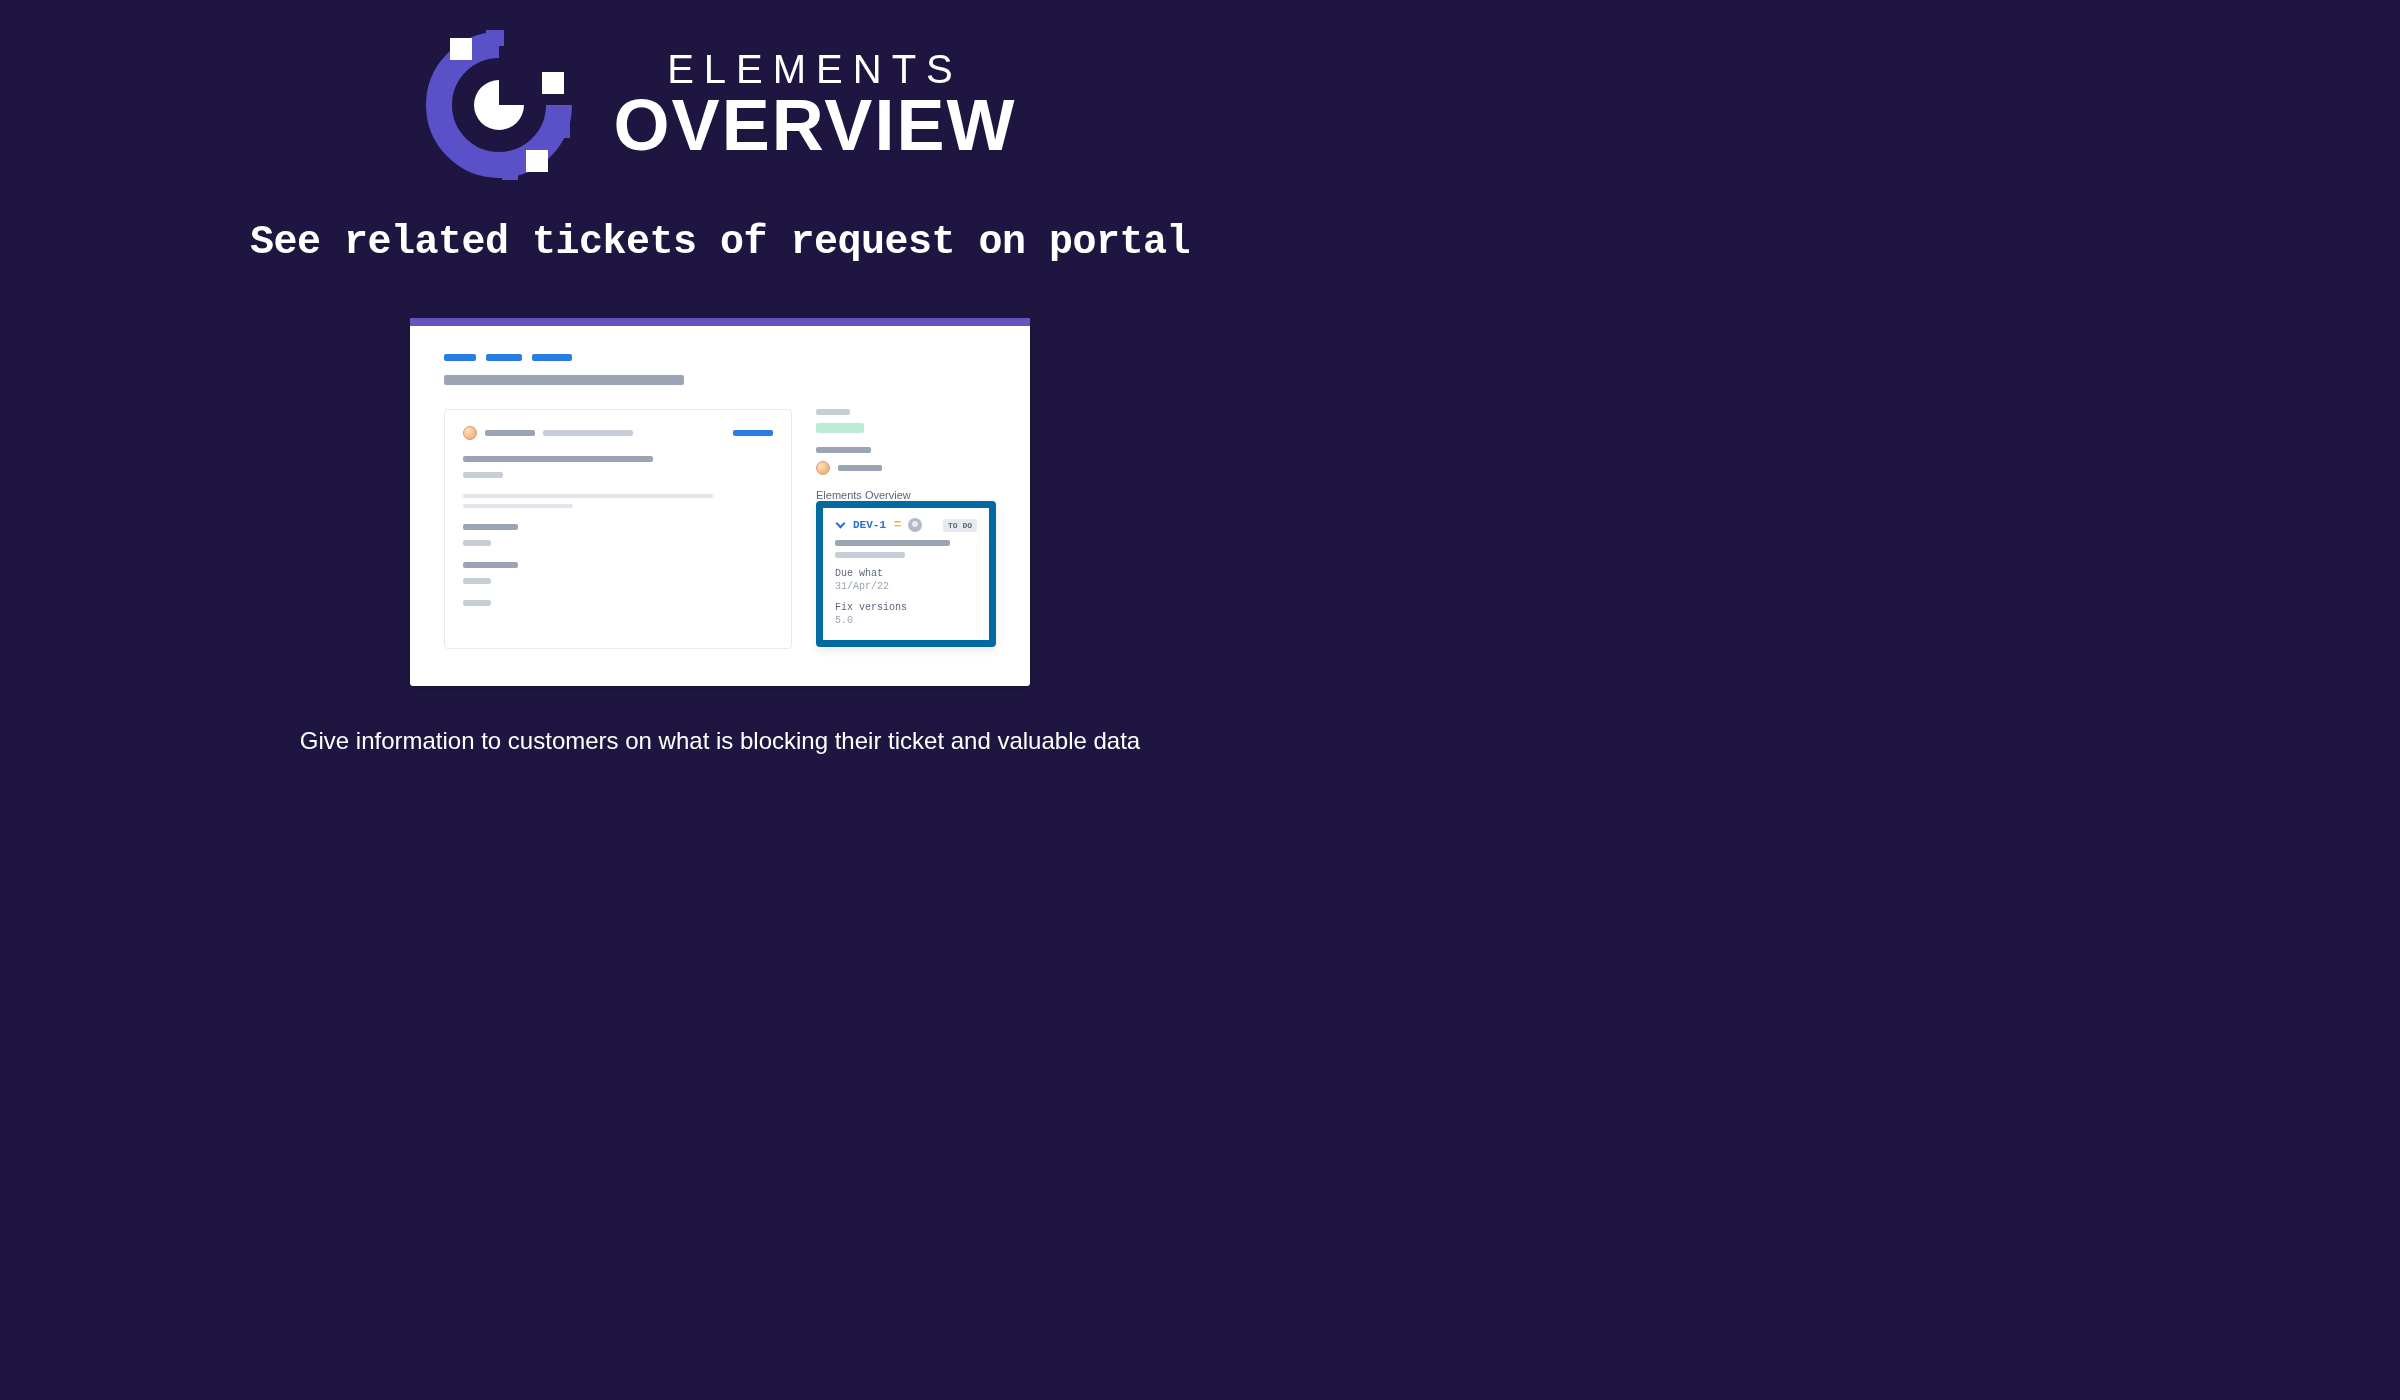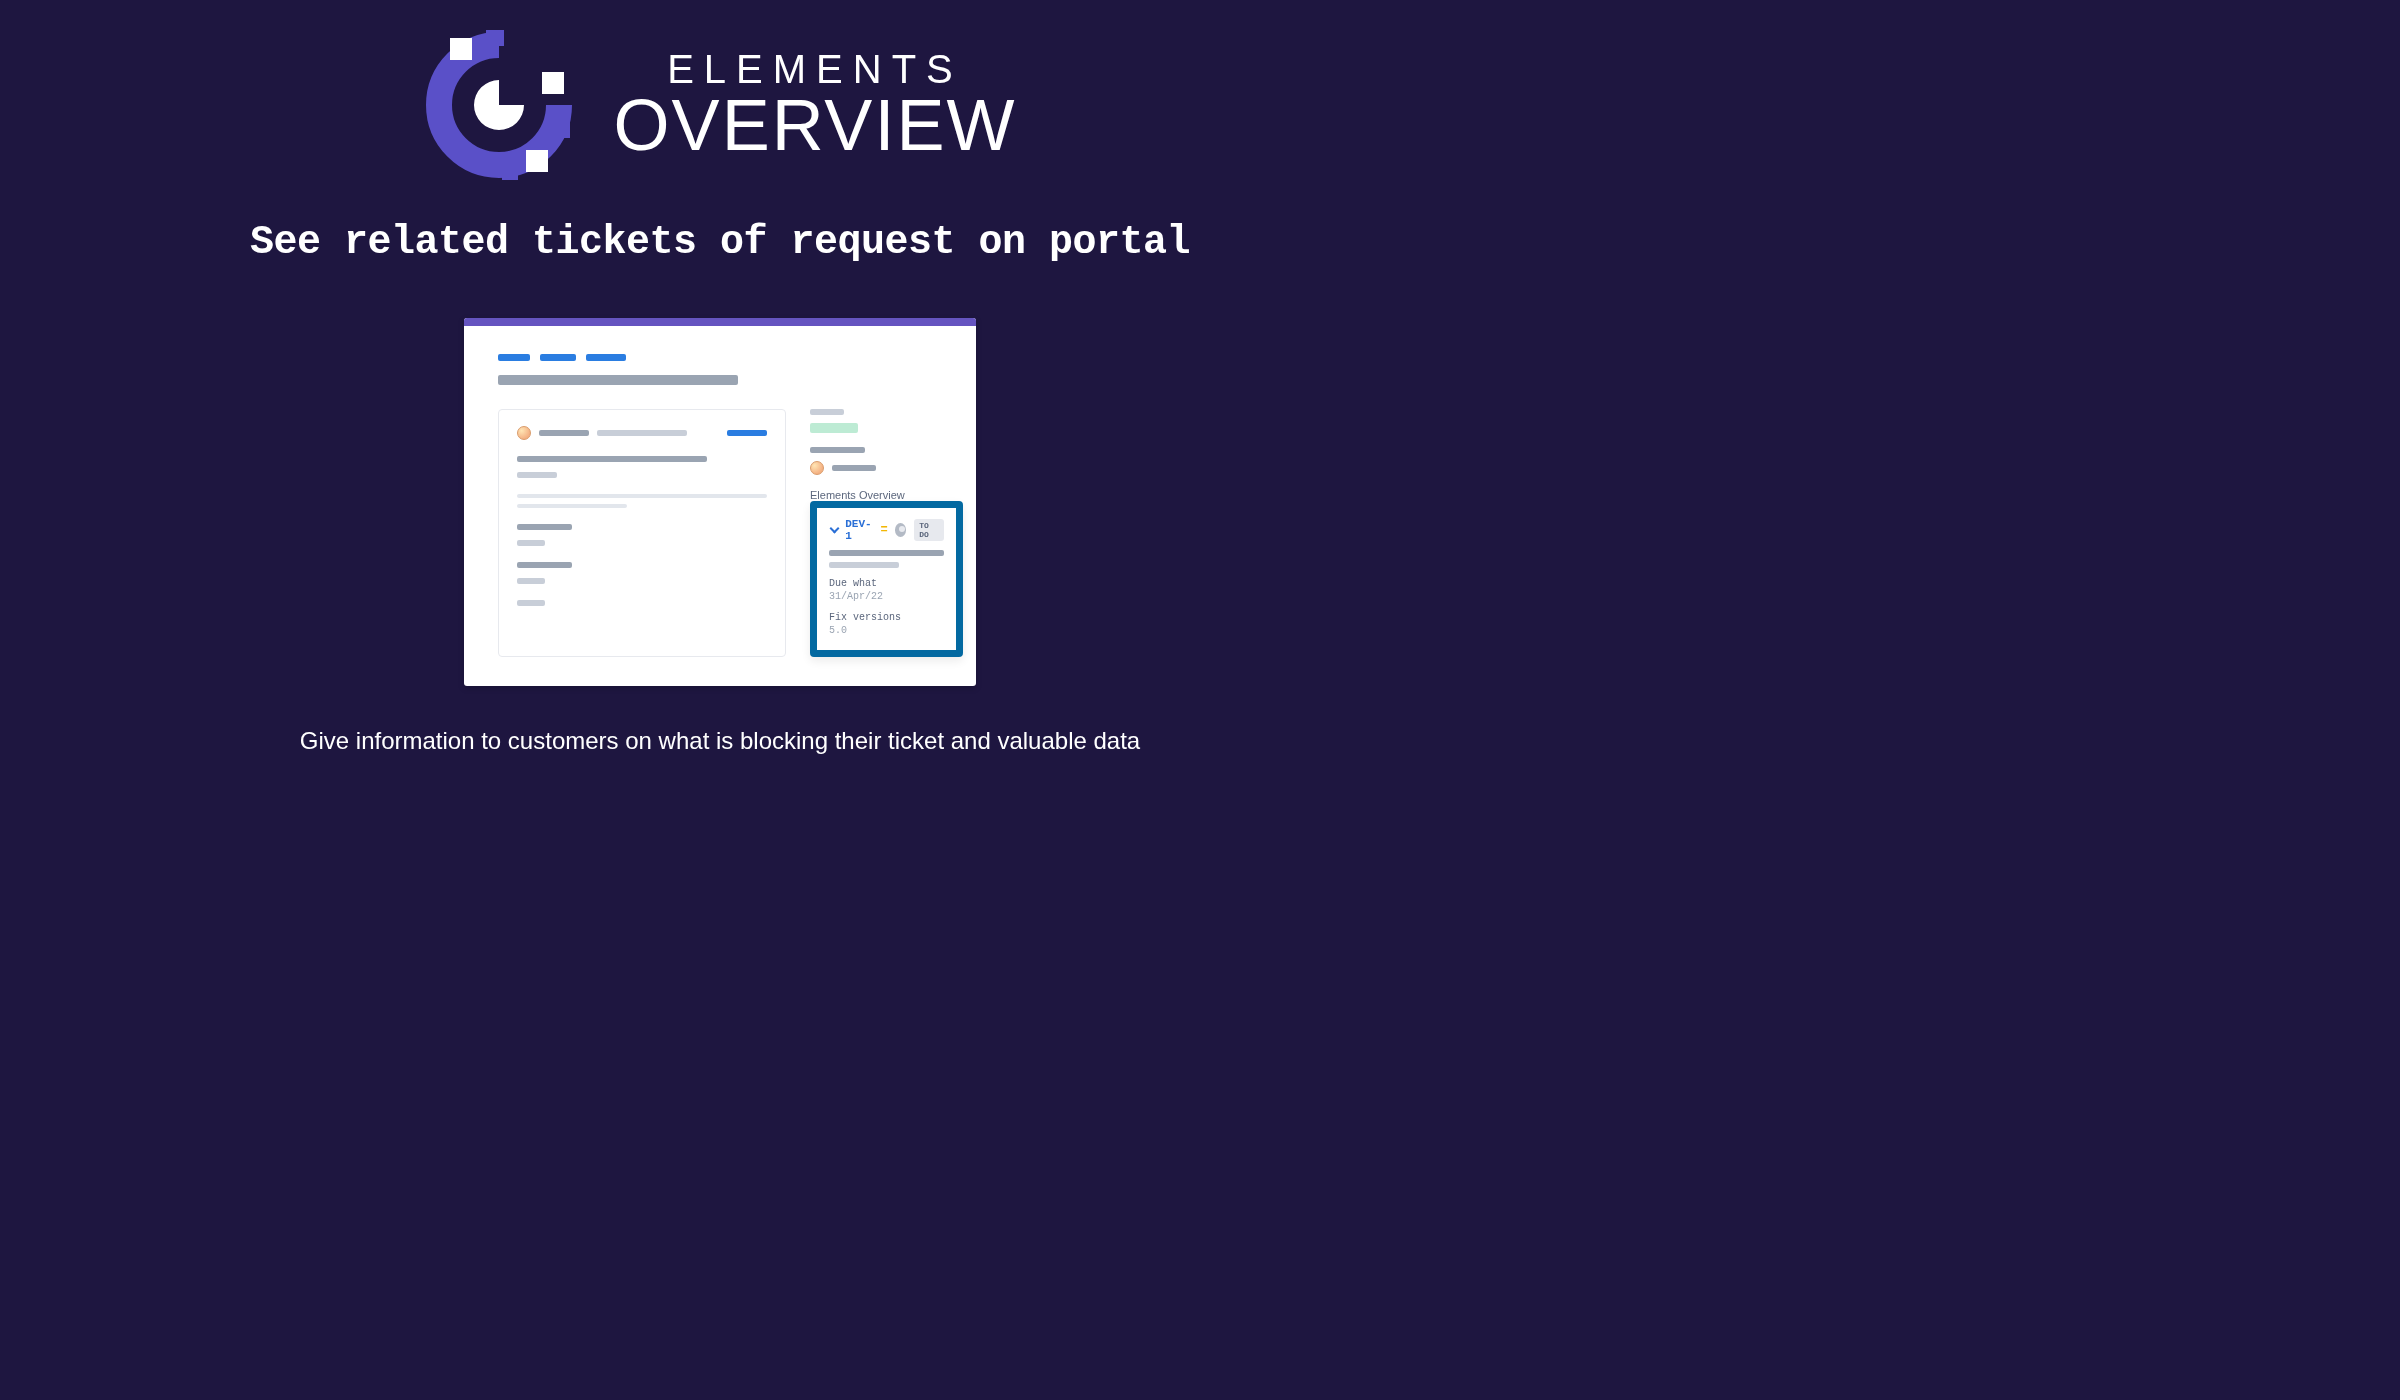--- a/index.html
+++ b/index.html
@@ -18,21 +18,21 @@
   .header {
     display: flex;
     align-items: center;
     justify-content: center;
     gap: 40px;
     padding-top: 30px;
   }
   .logo-wrap { position: relative; width: 150px; height: 150px; }
   .brand-text { display: flex; flex-direction: column; line-height: 1; text-align: center; }
   .brand-top { font-size: 40px; letter-spacing: 10px; font-weight: 400; font-family: Arial, sans-serif; }
-  .brand-bottom { font-size: 72px; font-weight: 400; letter-spacing: 2px; }
+  .brand-bottom { font-size: 72px; font-weight: 700; letter-spacing: 2px; }
 
   .headline {
     text-align: center;
     font-size: 40px;
     font-weight: 600;
     margin-top: 40px;
     letter-spacing: -0.5px;
     font-family: Liberation Mono, monospace;
   }
 
@@ -44,21 +44,21 @@
     font-size: 24px;
     font-weight: 400;
   }
 
   
   .mock {
     position: absolute;
     top: 318px;
     left: 50%;
     transform: translateX(-50%);
-    width: 512px;
+    width: 620px;
     height: 368px;
     background: #ffffff;
     border-radius: 3px;
     overflow: hidden;
     box-shadow: 0 2px 6px rgba(0,0,0,0.2);
   }
   .mock-topbar { height: 8px; background: #6554c0; }
   .mock-body { position: relative; padding: 28px 34px 0 34px; color: #333; }
 
   .tabs { display: flex; gap: 10px; }

